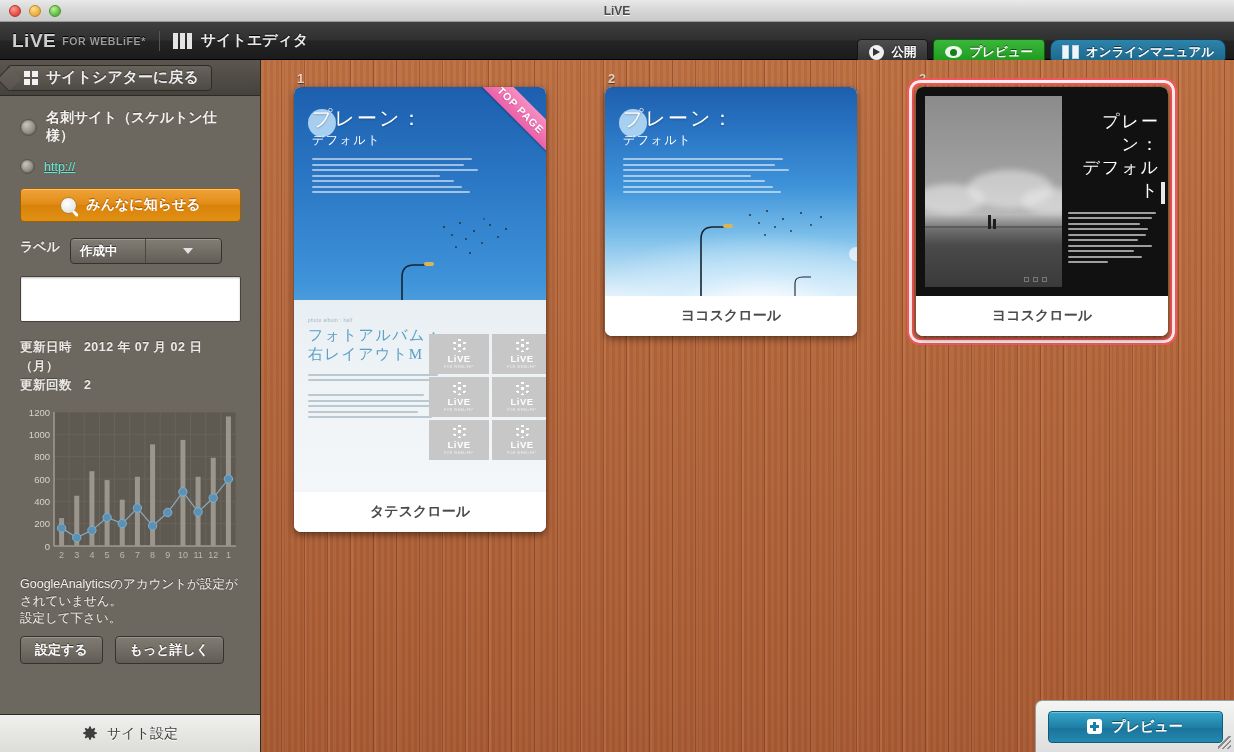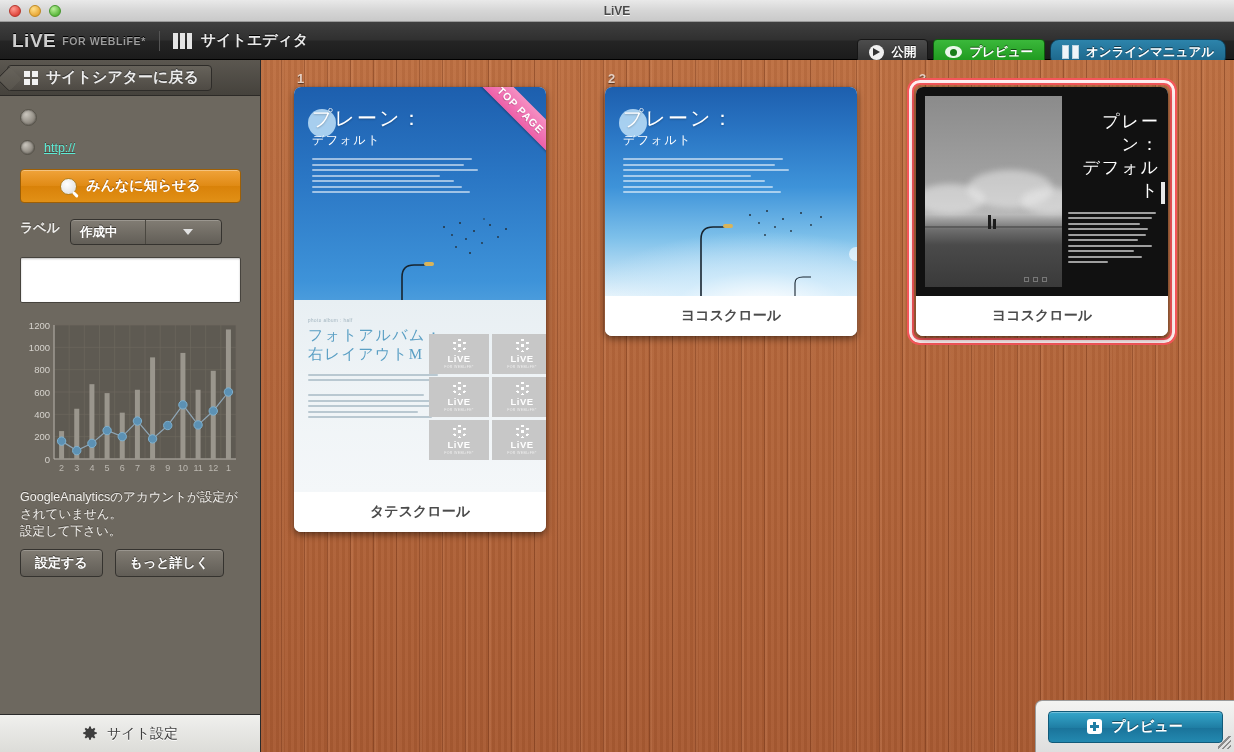--- a/index.html
+++ b/index.html
@@ -435,20 +435,21 @@
             <i></i>
             <i></i>
           </span>
         <span>サイトシアターに戻る</span>
       </div>
     </div>
 
     <div class="sb-body">
       <div class="site-row">
         <span class="ico-globe"></span>
+        <span class="site-name">名刺サイト（スケルトン仕様）</span>
       </div>
 
       <div class="url-row">
         <span class="ico-globe small"></span>
         <span class="site-url">http://</span>
       </div>
 
       <div class="notify-btn">
         <span class="ico-megaphone"></span>
         <span>みんなに知らせる</span>
@@ -459,20 +460,30 @@
         <div class="select">
           <span>作成中</span>
           <span class="arrow-box">
               <i class="caret-down"></i>
             </span>
         </div>
       </div>
 
       <textarea class="memo" placeholder="" style=""></textarea>
 
+      <div class="meta">
+        <div>
+          <span>更新日時</span>
+          &nbsp;&nbsp;<span>2012 年 07 月 02 日 （月）</span>
+        </div>
+        <div>
+          <span>更新回数</span>
+          &nbsp;&nbsp;<span>2</span>
+        </div>
+      </div>
 
       <div class="chart-wrap">
         <svg class="chart-inner" id="chart-svg" viewBox="0 0 222 160">
             <rect x="34" y="6" width="182" height="134" fill="#5e5a52"></rect>
             <line x1="34" y1="140" x2="216" y2="140" stroke="#6d695f" stroke-width="0.7"></line>
             <text x="30" y="143.5" fill="#d6d3cd" font-size="9.5" text-anchor="end" font-family="&quot;Liberation Sans&quot;, sans-serif">0</text>
             <line x1="34" y1="117.66666666666667" x2="216" y2="117.66666666666667" stroke="#6d695f" stroke-width="0.7"></line>
             <text x="30" y="121.16666666666667" fill="#d6d3cd" font-size="9.5" text-anchor="end" font-family="&quot;Liberation Sans&quot;, sans-serif">200</text>
             <line x1="34" y1="95.33333333333334" x2="216" y2="95.33333333333334" stroke="#6d695f" stroke-width="0.7"></line>
             <text x="30" y="98.83333333333334" fill="#d6d3cd" font-size="9.5" text-anchor="end" font-family="&quot;Liberation Sans&quot;, sans-serif">400</text>

